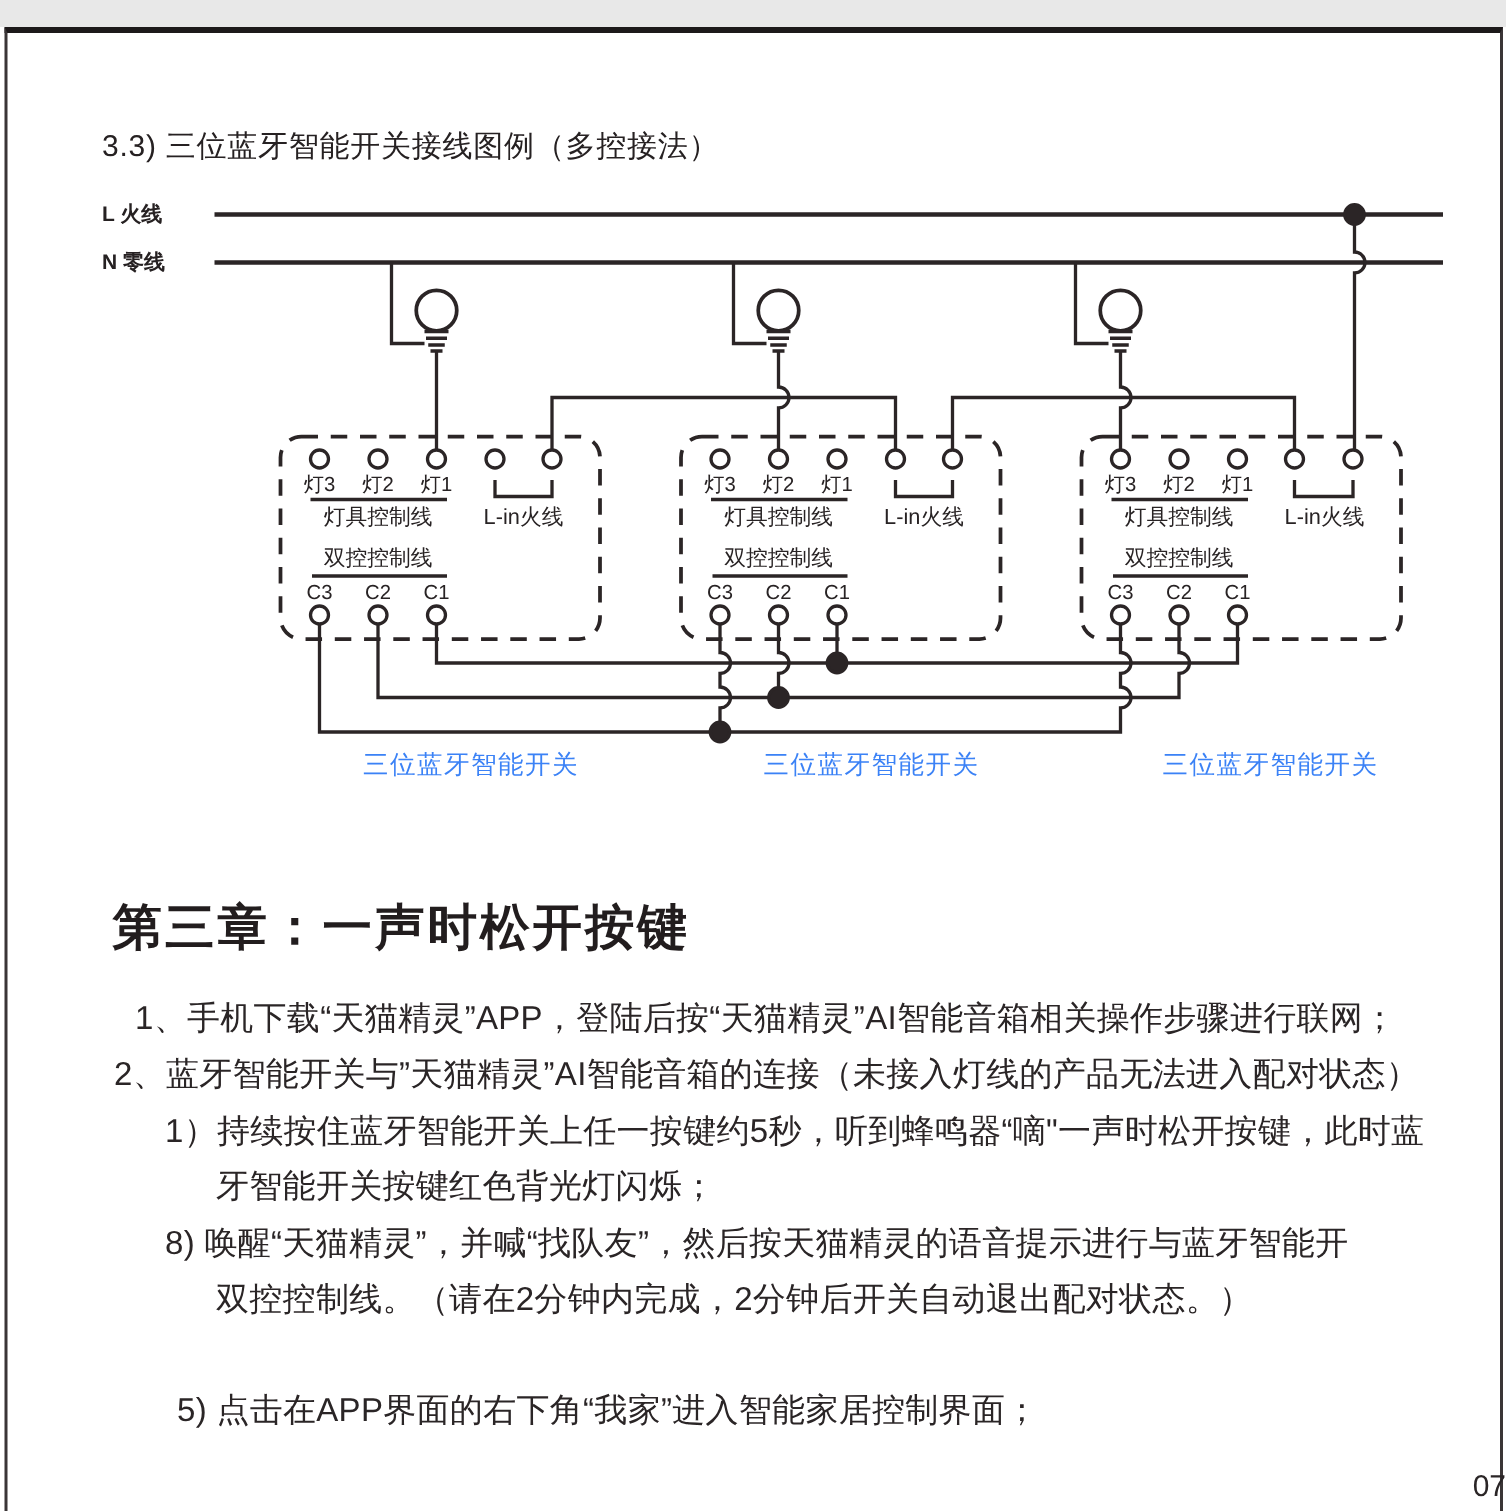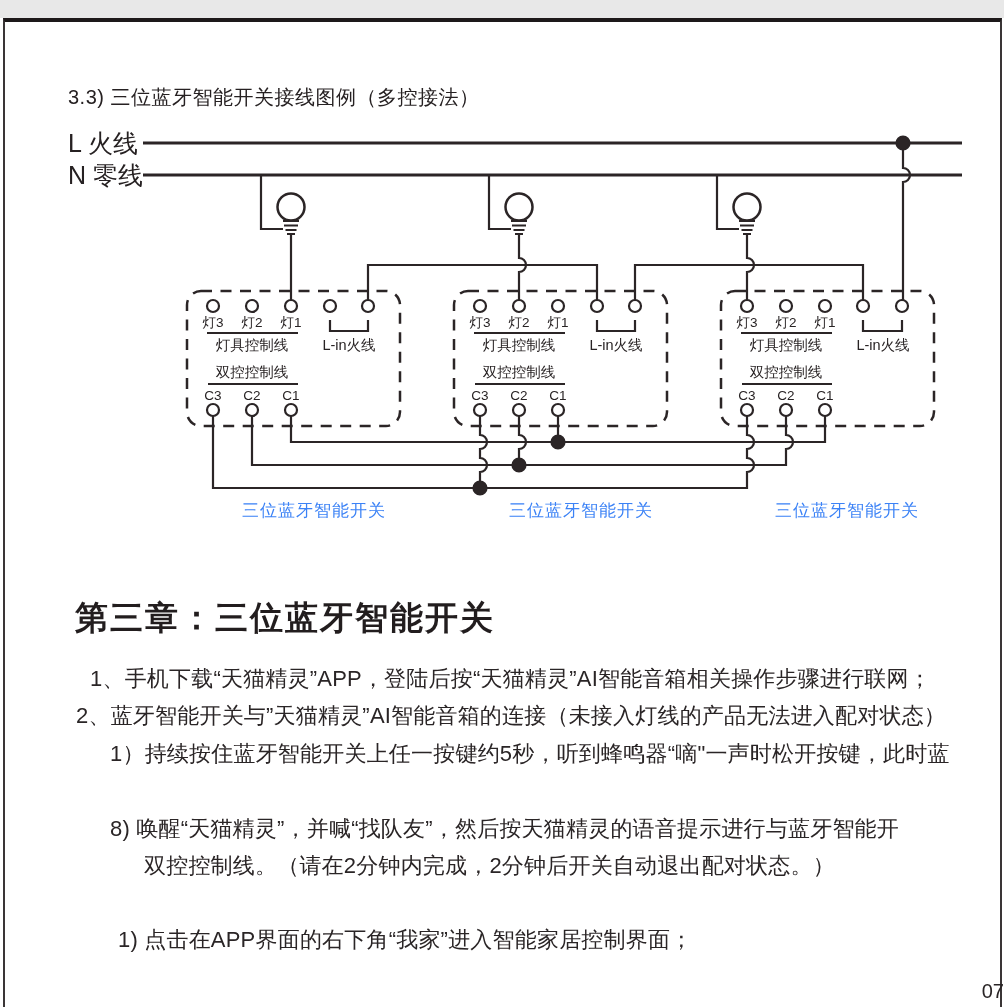--- a/index.html
+++ b/index.html
@@ -10,21 +10,21 @@
     color:#282324;
   }
   .frame{
     position:absolute;left:3px;right:2px;top:0;bottom:0;
     border-top:4px solid #1d191a;border-bottom:5px solid #1d191a;
     border-left:2px solid #3a3536;border-right:2px solid #3a3536;
     pointer-events:none;
   }
   .abs{position:absolute;white-space:nowrap;}
   .section-title{left:68px;top:66px;font-size:20px;letter-spacing:0.5px;color:#262122;}
-  .wire-label{font-size:25px;transform:translate(0,-50%);color:#262122;}
+  .wire-label{font-size:14px;transform:translate(0,-50%);color:#262122;font-weight:bold;}
   .dlabel{font-size:13.5px;transform:translate(-50%,-50%);letter-spacing:0px;color:#282324;}
   .glabel{font-size:14.5px;transform:translate(-50%,-50%);color:#282324;}
   .caption{font-size:17px;transform:translate(-50%,-50%);letter-spacing:1px;color:#3b82f6;}
   .chapter-heading{left:75px;top:578px;font-size:33px;font-weight:700;letter-spacing:2px;color:#221d1e;}
   .body-line{font-size:22px;letter-spacing:0.2px;color:#2a2526;}
   .page-number{left:0;width:100%;text-align:right;top:962px;font-size:20px;color:#2a2526;}
   svg{position:absolute;left:0;top:0;}
 </style>
 </head>
 <body>
@@ -152,23 +152,24 @@
   <span class="abs dlabel" style="left:786px;top:305px">灯2</span>
   <span class="abs dlabel" style="left:825px;top:305px">灯1</span>
   <span class="abs glabel" style="left:786px;top:327px">灯具控制线</span>
   <span class="abs glabel" style="left:883px;top:327px">L-in火线</span>
   <span class="abs glabel" style="left:786px;top:354px">双控控制线</span>
   <span class="abs dlabel" style="left:747px;top:377px">C3</span>
   <span class="abs dlabel" style="left:786px;top:377px">C2</span>
   <span class="abs dlabel" style="left:825px;top:377px">C1</span>
   <span class="abs caption" style="left:847px;top:492px">三位蓝牙智能开关</span>
 
-  <div class="abs chapter-heading">第三章：三位蓝牙智能开关</div>
+  <div class="abs chapter-heading">第三章：一声时松开按键</div>
 
   <div class="abs body-line" style="left:90px;top:646px">1、手机下载“天猫精灵”APP，登陆后按“天猫精灵”AI智能音箱相关操作步骤进行联网；</div>
   <div class="abs body-line" style="left:76px;top:683px">2、蓝牙智能开关与”天猫精灵”AI智能音箱的连接（未接入灯线的产品无法进入配对状态）</div>
   <div class="abs body-line" style="left:110px;top:721px">1）持续按住蓝牙智能开关上任一按键约5秒，听到蜂鸣器“嘀"一声时松开按键，此时蓝</div>
+  <div class="abs body-line" style="left:144px;top:758px">牙智能开关按键红色背光灯闪烁；</div>
   <div class="abs body-line" style="left:110px;top:796px">8) 唤醒“天猫精灵”，并喊“找队友”，然后按天猫精灵的语音提示进行与蓝牙智能开</div>
   <div class="abs body-line" style="left:144px;top:833px">双控控制线。（请在2分钟内完成，2分钟后开关自动退出配对状态。）</div>
-  <div class="abs body-line" style="left:118px;top:907px">1) 点击在APP界面的右下角“我家”进入智能家居控制界面；</div>
+  <div class="abs body-line" style="left:118px;top:907px">5) 点击在APP界面的右下角“我家”进入智能家居控制界面；</div>
 
   <div class="abs page-number">07</div>
 </div>
 
 </body></html>

